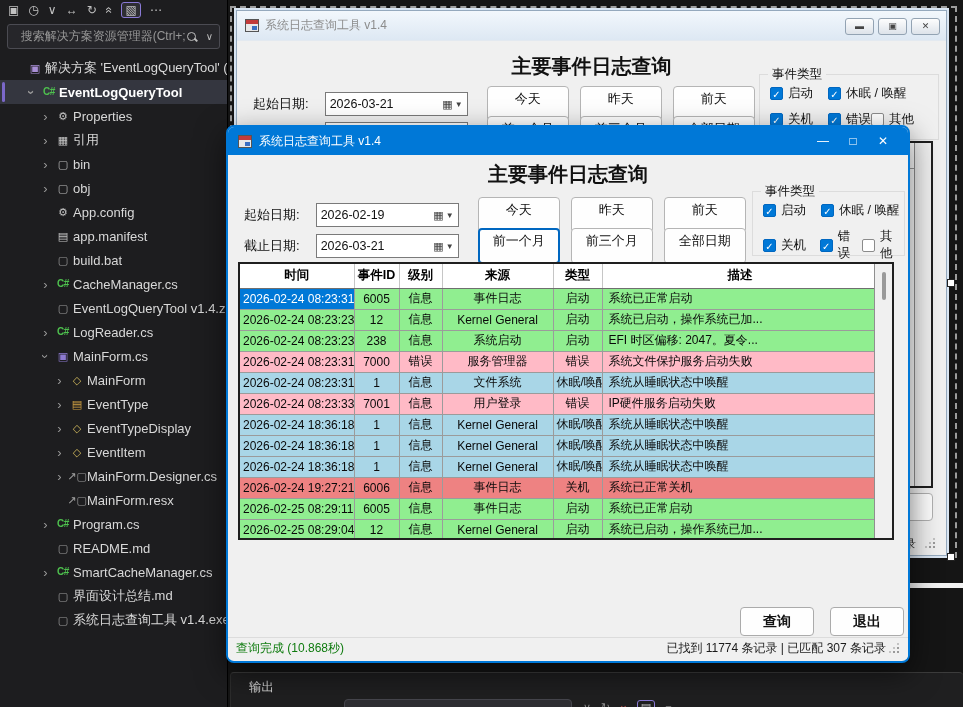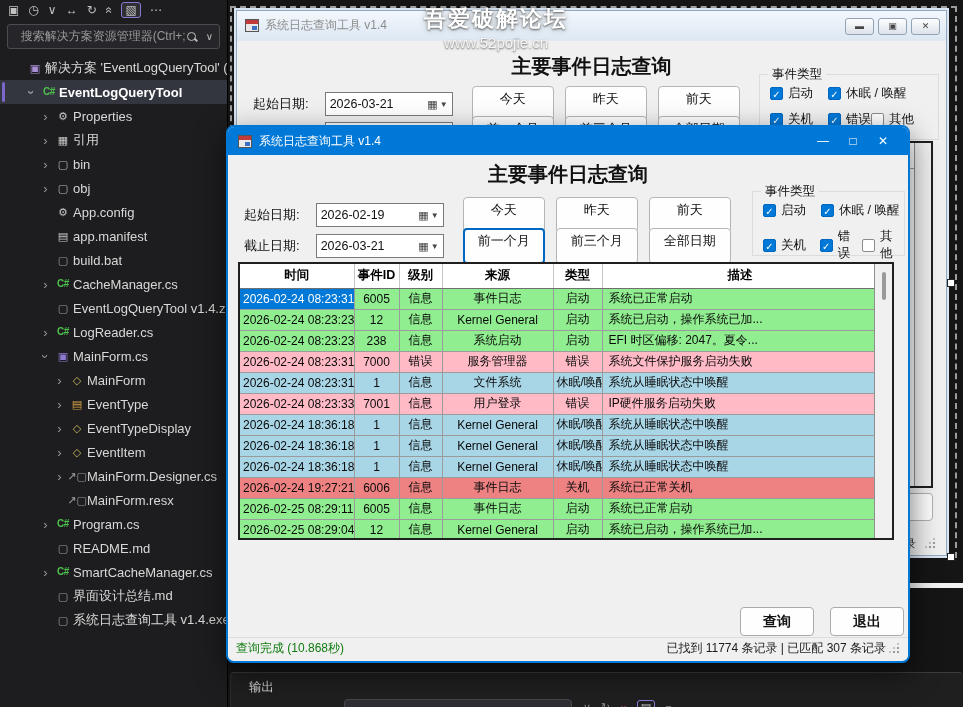--- a/index.html
+++ b/index.html
@@ -48,21 +48,21 @@
   .bg-heading{position:absolute;left:0;right:0;top:12px;text-align:center;font-size:20px;font-weight:bold;color:#111;}
   .bg-table{position:absolute;left:16px;top:100px;width:680px;height:347px;border:2px solid #1f1f1f;background:#fff;display:flex;}
   .bg-table .hdrstrip{flex:1;height:26px;background:#fff;border-bottom:1px solid #9b9b9b;}
   .bg-table .vtrack{width:17px;background:#f0f0f0;border-left:1px solid #8f8f8f;}
   .bg-act{position:absolute;left:626px;top:452px;width:70px;height:28px;background:#fdfdfd;border:1px solid #b0b0b0;border-radius:4px;}
   .bg-status{position:absolute;left:0;right:0;bottom:0;height:22px;display:flex;align-items:center;justify-content:flex-end;padding:0 10px;font-size:12px;color:#333;gap:6px;}
 
   
   .frow{position:absolute;display:flex;align-items:center;gap:19px;}
   .flbl{font-size:13px;color:#111;margin-right:-3px;}
-  .datepick{width:128px;height:24px;background:#fff;border:1px solid #7a7a7a;display:flex;align-items:center;padding:0 4px;font-size:12.5px;color:#111;}
+  .datepick{width:143px;height:24px;background:#fff;border:1px solid #7a7a7a;display:flex;align-items:center;padding:0 4px;font-size:12.5px;color:#111;}
   .datepick .val{flex:1;}
   .datepick .cal{font-size:11px;color:#444;margin-right:2px;}
   .datepick .dd{font-size:8px;color:#444;}
   .qbtn{width:82px;height:36px;background:#fefefe;border:1px solid #b5b5b5;border-radius:4px;font-size:13px;color:#111;line-height:24px;text-align:center;}
   .qbtn.focus{border:2px solid #0067c0;line-height:22px;}
   .gbox{position:absolute;border:1px solid #dcdcdc;background:transparent;}
   .gbox .gleg{position:absolute;top:-9px;left:8px;background:#f0f0f0;padding:0 4px;font-size:12.5px;color:#111;}
   .cbrow{position:absolute;left:10px;display:flex;align-items:center;}
   .cbitem{display:flex;align-items:center;gap:5px;font-size:12.5px;color:#111;}
   .cbx{width:13px;height:13px;border-radius:2px;flex:none;text-align:center;line-height:13px;font-size:10px;}
@@ -540,24 +540,20 @@
         <div class="actbtn" style="left:602px;">退出</div>
 
         <div class="fg-status">
           <span class="sl">查询完成 (10.868秒)</span>
           <span class="sr">已找到 11774 条记录 | 已匹配 307 条记录</span>
           <span class="grip"></span>
         </div>
       </div>
     </div>
 
-    <div class="watermark">
-      <div class="wm1">吾爱破解论坛</div>
-      <div class="wm2">www.52pojie.cn</div>
-    </div>
   </div>
 
   <div class="output">
     <span class="out-label">输出</span>
     <span class="out-combo"></span>
     <span class="out-icons">
       <span class="oico">∨</span>
       <span class="oico">↻</span>
       <span class="oico red">×</span>
       <span class="oico frame">▤</span>

